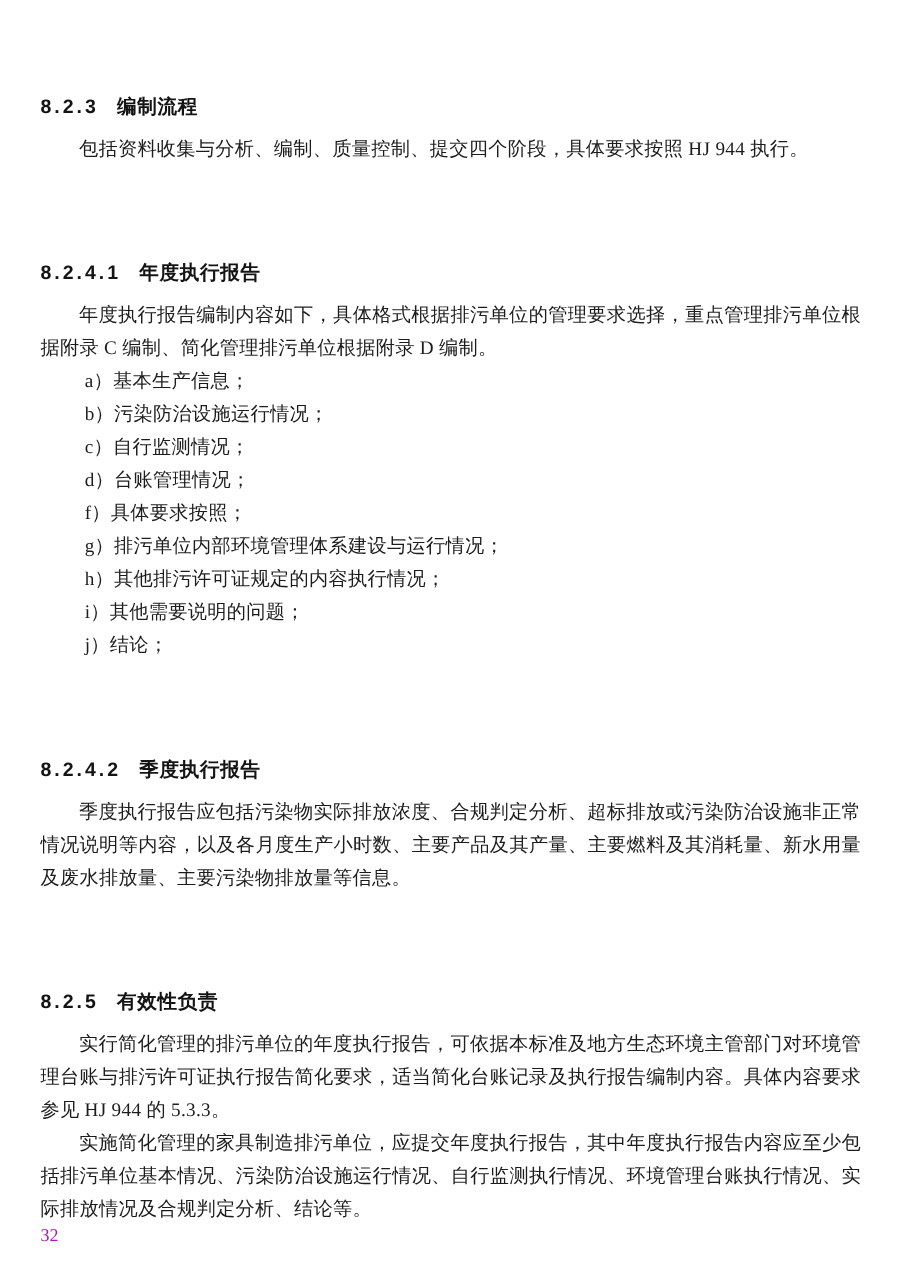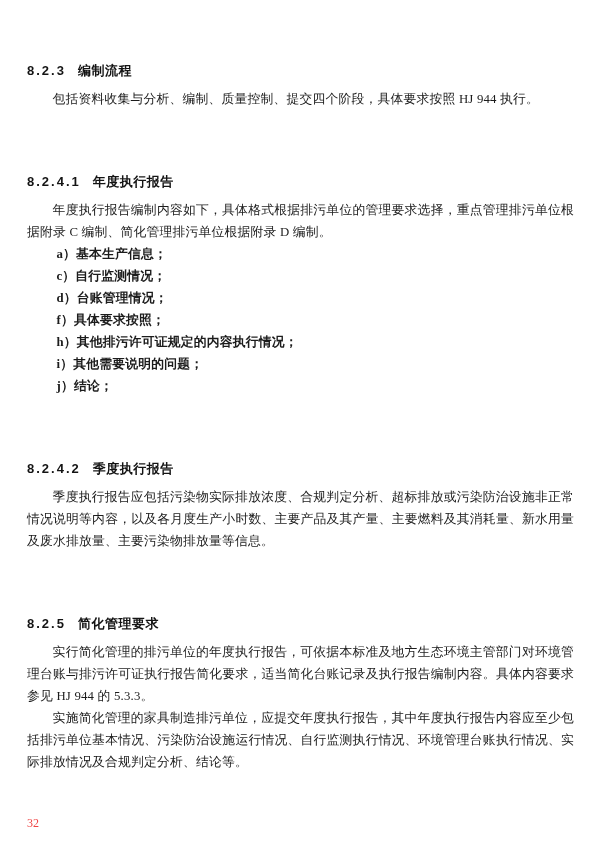--- a/index.html
+++ b/index.html
@@ -45,32 +45,31 @@
   .para {
     margin: 0;
     text-indent: 2em;
     text-align: justify;
     letter-spacing: 0.2px;
   }
   .item-list {
     list-style: none;
     margin: 0;
     padding: 0 0 0 2.3em;
-    font-weight: bold;
   }
   .item-list li {
     line-height: 22px;
     letter-spacing: 0.2px;
   }
   .page-number {
     position: absolute;
     left: 27px;
     bottom: 8px;
     font-size: 12px;
-    color: #ef4444;
+    color: #a21caf;
     font-family: "Liberation Serif", "DejaVu Serif", serif;
   }
 </style>
 </head>
 <body>
 
 <div class="page">
 
   <section>
     <h3 class="heading first">
@@ -82,41 +81,43 @@
 
 
   <section>
     <h3 class="heading">
       <span class="hnum">8.2.4.1</span>
       <span class="htitle">年度执行报告</span>
     </h3>
     <p class="para">年度执行报告编制内容如下，具体格式根据排污单位的管理要求选择，重点管理排污单位根据附录 C 编制、简化管理排污单位根据附录 D 编制。</p>
     <ol class="item-list">
       <li>a）基本生产信息；</li>
+      <li>b）污染防治设施运行情况；</li>
       <li>c）自行监测情况；</li>
       <li>d）台账管理情况；</li>
       <li>f）具体要求按照；</li>
+      <li>g）排污单位内部环境管理体系建设与运行情况；</li>
       <li>h）其他排污许可证规定的内容执行情况；</li>
       <li>i）其他需要说明的问题；</li>
       <li>j）结论；</li>
     </ol>
   </section>
 
   <section>
     <h3 class="heading">
       <span class="hnum">8.2.4.2</span>
       <span class="htitle">季度执行报告</span>
     </h3>
     <p class="para">季度执行报告应包括污染物实际排放浓度、合规判定分析、超标排放或污染防治设施非正常情况说明等内容，以及各月度生产小时数、主要产品及其产量、主要燃料及其消耗量、新水用量及废水排放量、主要污染物排放量等信息。</p>
   </section>
 
   <section>
     <h3 class="heading">
       <span class="hnum">8.2.5</span>
-      <span class="htitle">简化管理要求</span>
+      <span class="htitle">有效性负责</span>
     </h3>
     <p class="para">实行简化管理的排污单位的年度执行报告，可依据本标准及地方生态环境主管部门对环境管理台账与排污许可证执行报告简化要求，适当简化台账记录及执行报告编制内容。具体内容要求参见 HJ 944 的 5.3.3。</p>
     <p class="para">实施简化管理的家具制造排污单位，应提交年度执行报告，其中年度执行报告内容应至少包括排污单位基本情况、污染防治设施运行情况、自行监测执行情况、环境管理台账执行情况、实际排放情况及合规判定分析、结论等。</p>
   </section>
 
   <div class="page-number">32</div>
 
 </div>
 
 </body></html>

